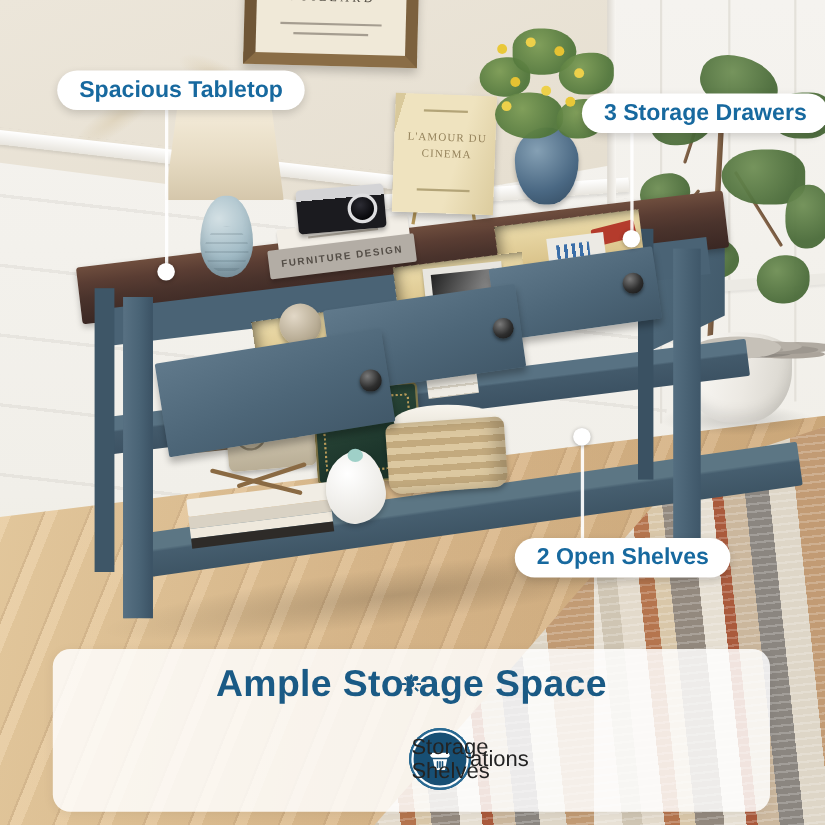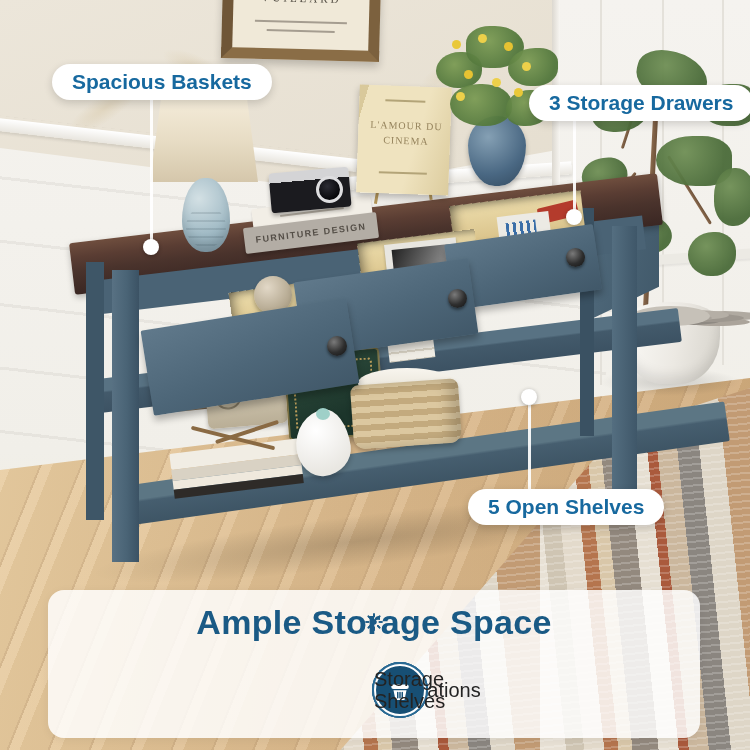--- a/index.html
+++ b/index.html
@@ -356,23 +356,23 @@
   <div class="vblob v4"></div>
   <div class="vblob v5"></div>
   <div class="lemons"></div>
 
   <div class="leader ld1"></div>
   <div class="leader ld2"></div>
   <div class="leader ld3"></div>
   <div class="anchor-dot d1"></div>
   <div class="anchor-dot d2"></div>
   <div class="anchor-dot d3"></div>
-  <div class="pill p-tabletop">Spacious Baskets</div>
+  <div class="pill p-tabletop">Spacious Tabletop</div>
   <div class="pill p-drawers">3 Storage Drawers</div>
-  <div class="pill p-shelves">5 Open Shelves</div>
+  <div class="pill p-shelves">2 Open Shelves</div>
 
   <div class="banner">
     <div class="banner-title-row">
       <svg class="sun" viewBox="0 0 24 24">
         <circle cx="12" cy="12" r="3" fill="#1a5a85"></circle>
         <g stroke="#1a5a85" stroke-width="2" stroke-linecap="round">
           <path d="M18.5 12h3M5.5 12h-3M12 18.5v3M12 5.5v-3M16.6 16.6l2.1 2.1M7.4 7.4L5.3 5.3M16.6 7.4l2.1-2.1M7.4 16.6l-2.1 2.1"></path>
         </g>
       </svg>
       <div class="banner-title">Ample Storage Space</div>

